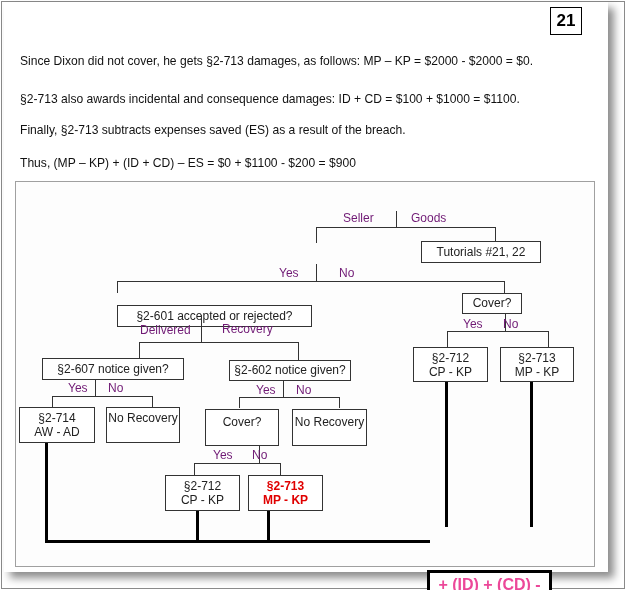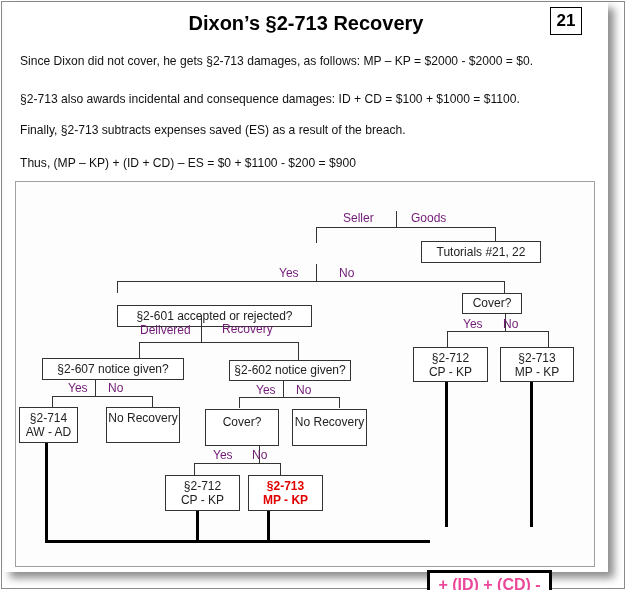--- a/index.html
+++ b/index.html
@@ -18,21 +18,20 @@
   .ln { position:absolute; background:#333; }
   .thick { position:absolute; background:#000; }
   .red { color:#e00000; font-weight:bold; }
   .final { position:absolute; border:3px solid #000; background:#fff; color:#ec4899; font-weight:bold; font-size:16px; text-align:center; box-sizing:border-box;margin-top:44px; }
 </style>
 </head>
 <body>
 
 <div class="frame"></div>
 <div class="slide">
-  <div class="title">Dixon’s §2-713 Recovery</div>
   <div class="num">21</div>
   <div class="para" style="top:51px">Since Dixon did not cover, he gets §2-713 damages, as follows: MP – KP = $2000 - $2000 = $0.</div>
   <div class="para" style="top:89px">§2-713 also awards incidental and consequence damages: ID + CD = $100 + $1000 = $1100.</div>
   <div class="para" style="top:120px">Finally, §2-713 subtracts expenses saved (ES) as a result of the breach.</div>
   <div class="para" style="top:153px">Thus, (MP – KP) + (ID + CD) – ES = $0 + $1100 - $200 = $900</div>
 </div>
 
 <div class="diagram">
 
   <div class="ln" style="left:380px;top:29px;width:1px;height:16px"></div>
@@ -82,21 +81,21 @@
   <div class="ln" style="left:36px;top:214px;width:101px;height:1px"></div>
   <div class="ln" style="left:36px;top:214px;width:1px;height:11px"></div>
   <div class="ln" style="left:136px;top:214px;width:1px;height:11px"></div>
   <div class="ln" style="left:267px;top:199px;width:1px;height:16px"></div>
   <div class="lbl" style="left:240px;top:201px">Yes</div>
   <div class="lbl" style="left:280px;top:201px">No</div>
   <div class="ln" style="left:223px;top:215px;width:101px;height:1px"></div>
   <div class="ln" style="left:223px;top:215px;width:1px;height:11px"></div>
   <div class="ln" style="left:323px;top:215px;width:1px;height:11px"></div>
 
-  <div class="box" style="left:3px;top:225px;width:59px;height:36px;padding-top:3px">
+  <div class="box" style="left:3px;top:225px;width:76px;height:36px;padding-top:3px">
     <div>§2-714</div>
     <div>AW  -  AD</div>
   </div>
   <div class="box" style="left:90px;top:225px;width:74px;height:36px;padding-top:3px">No Recovery</div>
   <div class="box" style="left:189px;top:227px;width:74px;height:37px;padding-top:5px">Cover?</div>
   <div class="box" style="left:276px;top:227px;width:75px;height:37px;padding-top:5px">No Recovery</div>
   <div class="ln" style="left:243px;top:264px;width:1px;height:17px"></div>
   <div class="lbl" style="left:197px;top:266px">Yes</div>
   <div class="lbl" style="left:236px;top:266px">No</div>
   <div class="ln" style="left:178px;top:281px;width:1px;height:12px"></div>

